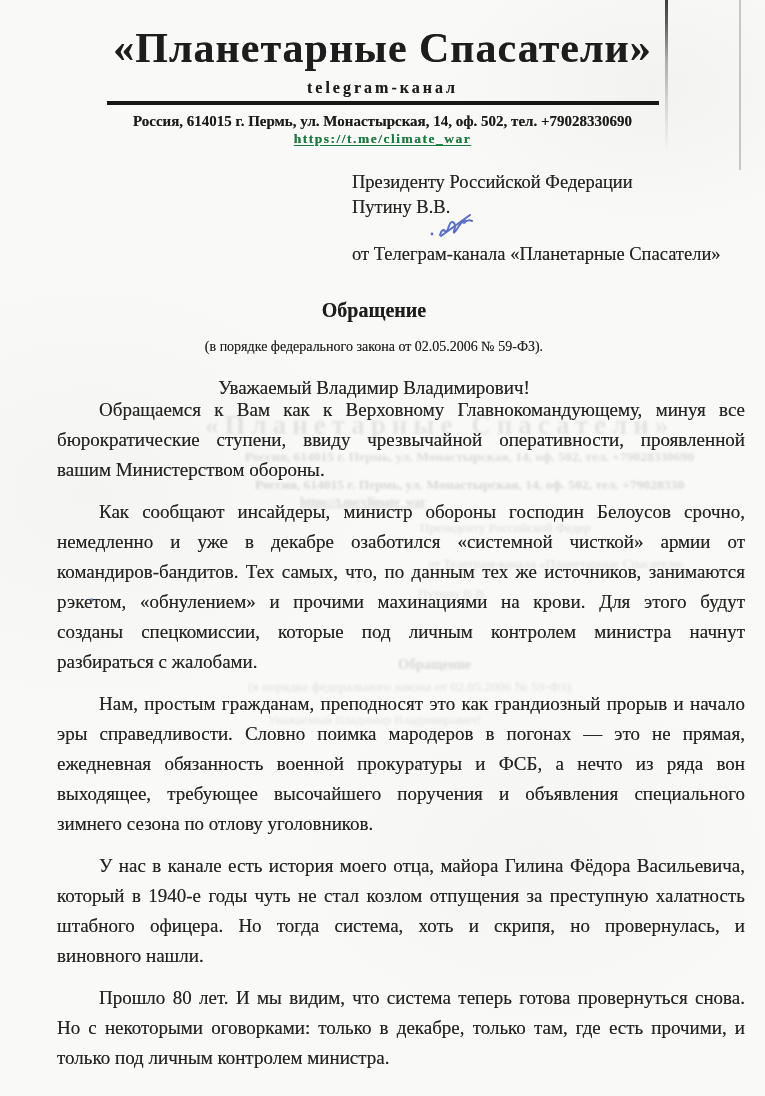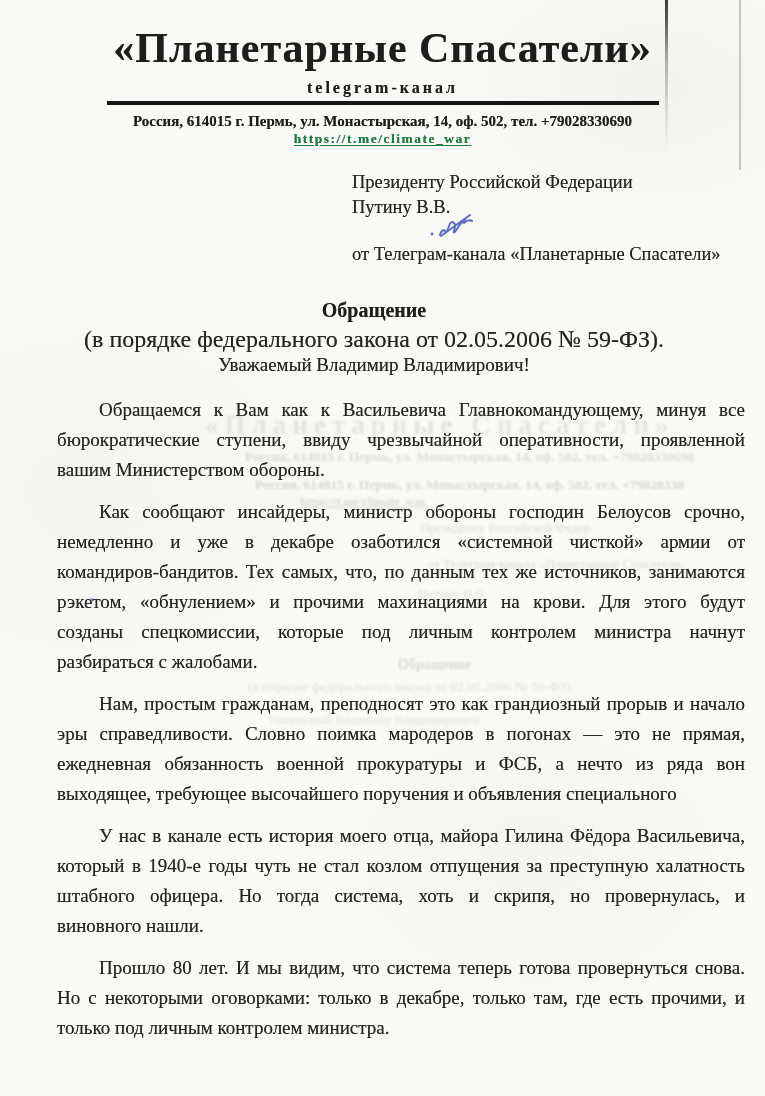--- a/index.html
+++ b/index.html
@@ -43,22 +43,22 @@
 
   
   .recipient { position: absolute; top: 170px; left: 352px; font-size: 18.5px; line-height: 25px; z-index: 2; }
   .from-line { margin-top: 22px; }
 
   .pen-mark { position: absolute; left: 426px; top: 209px; z-index: 3; }
 
   
   .subject { position: absolute; top: 300px; left: 30px; width: 688px; text-align: center; z-index: 2; }
   .subj-title { font-size: 20px; line-height: 21px; font-weight: bold; color: #1d1d1d; }
-  .subj-law { font-size: 24px; line-height: 20px; margin-top: 8px; }
-  .subj-sal { font-size: 19px; line-height: 20px; margin-top: 6px; }
+  .subj-law { font-size: 14px; line-height: 20px; margin-top: 16px; }
+  .subj-sal { font-size: 19px; line-height: 20px; margin-top: 21px; }
 
   
   .body-text { position: absolute; top: 395px; left: 57px; width: 688px; z-index: 2; }
   .para + .para { margin-top: 12px; }
   .para .line {
     font-size: 19px; height: 30px; line-height: 30px;
     text-align: justify; text-align-last: justify;
     white-space: nowrap; overflow: visible;
   }
   .para .line:first-child { text-indent: 42px; }
@@ -142,37 +142,38 @@
   </svg>
 
   <section class="subject ink">
     <div class="subj-title">Обращение</div>
     <div class="subj-law">(в порядке федерального закона от 02.05.2006 № 59-ФЗ).</div>
     <div class="subj-sal">Уважаемый Владимир Владимирович!</div>
   </section>
 
   <section class="body-text ink">
     <div class="para">
-      <div class="line">Обращаемся к Вам как к Васильевича Главнокомандующему, минуя все</div>
+      <div class="line">Обращаемся к Вам как к Верховному Главнокомандующему, минуя все</div>
       <div class="line">бюрократические ступени, ввиду чрезвычайной оперативности, проявленной</div>
       <div class="line">вашим Министерством обороны.</div>
     </div>
     <div class="para">
       <div class="line">Как сообщают инсайдеры, министр обороны господин Белоусов срочно,</div>
       <div class="line">немедленно и уже в декабре озаботился «системной чисткой» армии от</div>
       <div class="line">командиров-бандитов. Тех самых, что, по данным тех же источников, занимаются</div>
       <div class="line">рэкетом, «обнулением» и прочими махинациями на крови. Для этого будут</div>
       <div class="line">созданы спецкомиссии, которые под личным контролем министра начнут</div>
       <div class="line">разбираться с жалобами.</div>
     </div>
     <div class="para">
       <div class="line">Нам, простым гражданам, преподносят это как грандиозный прорыв и начало</div>
       <div class="line">эры справедливости. Словно поимка мародеров в погонах — это не прямая,</div>
       <div class="line">ежедневная обязанность военной прокуратуры и ФСБ, а нечто из ряда вон</div>
       <div class="line">выходящее, требующее высочайшего поручения и объявления специального</div>
+      <div class="line">зимнего сезона по отлову уголовников.</div>
     </div>
     <div class="para">
       <div class="line">У нас в канале есть история моего отца, майора Гилина Фёдора Васильевича,</div>
       <div class="line">который в 1940-е годы чуть не стал козлом отпущения за преступную халатность</div>
       <div class="line">штабного офицера. Но тогда система, хоть и скрипя, но провернулась, и</div>
       <div class="line">виновного нашли.</div>
     </div>
     <div class="para">
       <div class="line">Прошло 80 лет. И мы видим, что система теперь готова провернуться снова.</div>
       <div class="line">Но с некоторыми оговорками: только в декабре, только там, где есть прочими, и</div>

